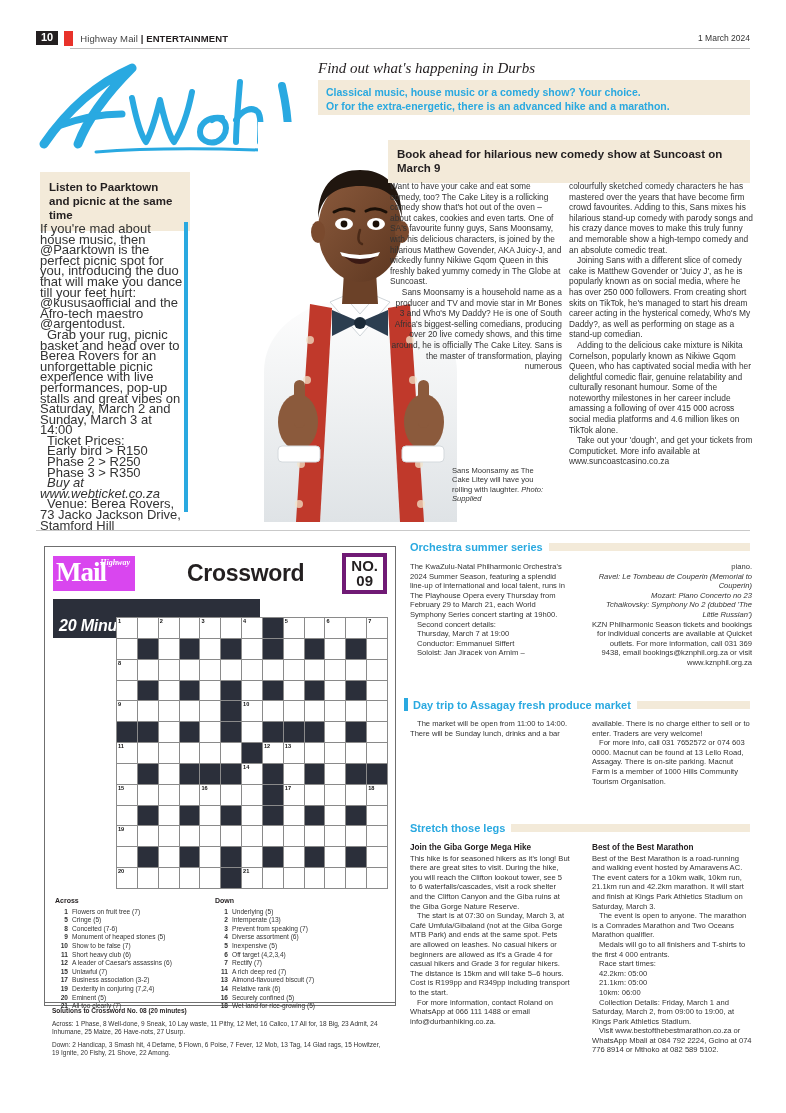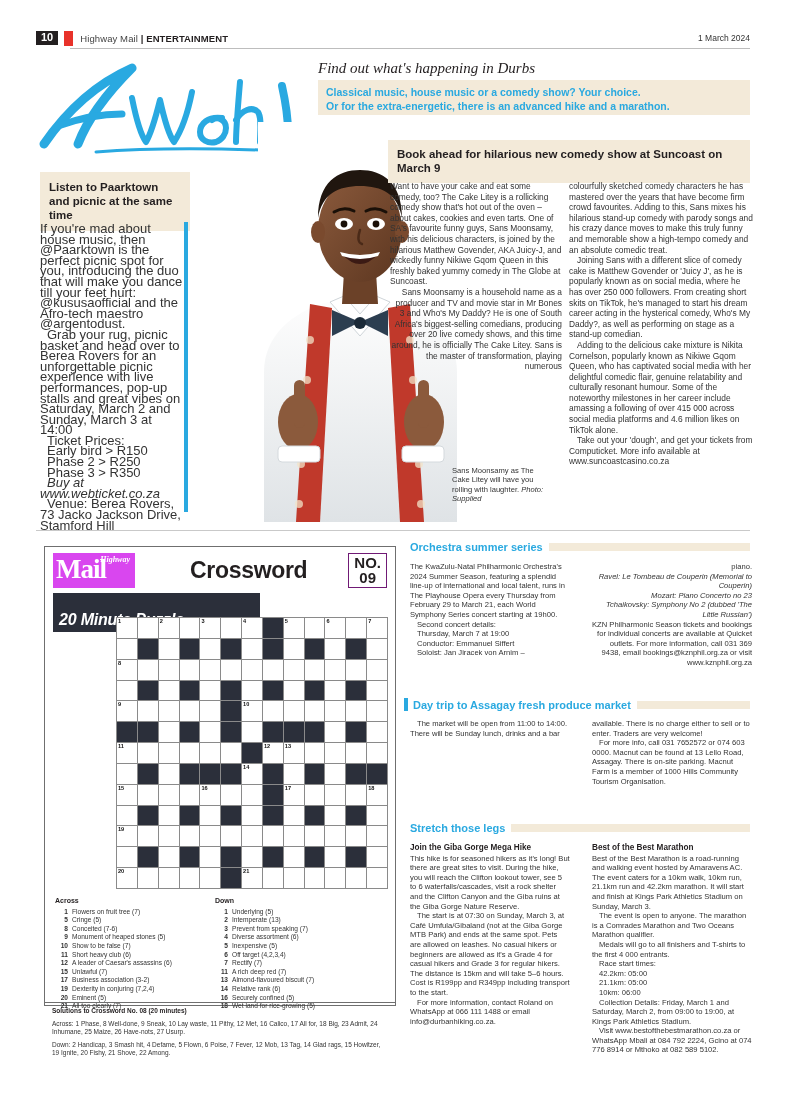--- a/index.html
+++ b/index.html
@@ -60,21 +60,21 @@
   
   .mid-rule { position:absolute; left:36px; top:530px; width:714px; height:1px; background:#c9c9c9; }
 
   
   .xw { position:absolute; left:44px; top:546px; width:352px; height:460px; border:1px solid #6f6f6f; background:#fff; }
   .xw-top { display:flex; align-items:center; padding:6px 8px 0 8px; }
   .mail-logo { width:82px; height:35px; background:#d946ef; position:relative; overflow:hidden; }
   .mail-logo .hw { position:absolute; right:5px; top:2px; color:#fff; font-family:"Liberation Serif", serif; font-weight:bold; font-style:italic; font-size:8px; }
   .mail-logo .ml { position:absolute; left:3px; top:1px; color:#fff; font-family:"Liberation Serif", serif; font-weight:bold; font-size:27px; line-height:30px; letter-spacing:-1px; }
   .xw-title { flex:1; text-align:center; font-size:23px; font-weight:bold; letter-spacing:-.3px; padding-left:14px; }
-  .xw-no { border:1px solid #701a75; padding:1px 5px 2px 5px; font-size:15px; font-weight:bold; line-height:15px; text-align:center; }
+  .xw-no { border:4px solid #701a75; padding:1px 5px 2px 5px; font-size:15px; font-weight:bold; line-height:15px; text-align:center; }
   .xw-banner { margin:5px 8px 0 8px; background:#2b2f3a; color:#fff; font-size:16px; font-weight:bold; padding:18px 6px 3px 6px; width:207px; letter-spacing:-.2px;font-style:italic; }
 
   .grid { position:absolute; left:71px; top:70px; width:272px; height:272px; display:grid;
           grid-template-columns:repeat(13, 1fr); grid-template-rows:repeat(13, 1fr);
           border-top:1px solid #8a8a8a; border-left:1px solid #8a8a8a; background:#8a8a8a; gap:0; }
   .cell { position:relative; background:#fff; border-right:1px solid #8a8a8a; border-bottom:1px solid #8a8a8a; }
   .cell.blk { background:#2b2f3a; }
   .cell span { position:absolute; left:1px; top:0px; font-size:5.6px; font-weight:bold; line-height:7px; color:#111; }
 
   .clues { position:absolute; left:10px; top:350px; width:332px; display:flex; font-size:6.6px; line-height:8.6px; color:#333; }
@@ -629,21 +629,21 @@
   <div class="bar"></div>
 </div>
 <div class="rc" style="left:410px; top:843px; width:160px;">
   <h4>Join the Giba Gorge Mega Hike</h4>
   <p>This hike is for seasoned hikers as it's long! But there are great sites to visit. During the hike, you will reach the Clifton lookout tower, see 5 to 6 waterfalls/cascades, visit a rock shelter and the Clifton Canyon and the Giba ruins at the Giba Gorge Nature Reserve.</p>
   <p class="ind">The start is at 07:30 on Sunday, March 3, at Café Umfula/Gibaland (not at the Giba Gorge MTB Park) and ends at the same spot. Pets are allowed on leashes. No casual hikers or beginners are allowed as it's a Grade 4 for casual hikers and Grade 3 for regular hikers. The distance is 15km and will take 5–6 hours. Cost is R199pp and R349pp including transport to the start.</p>
   <p class="ind">For more information, contact Roland on WhatsApp at 066 111 1488 or email info@durbanhiking.co.za.</p>
 </div>
 <div class="rc" style="left:592px; top:843px; width:160px;">
   <h4>Best of the Best Marathon</h4>
-  <p>Best of the Best Marathon is a road-running and walking event hosted by Amaravens AC. The event caters for a 10km walk, 10km run, 21.1km run and 42.2km marathon. It will start and finish at Kings Park Athletics Stadium on Sunday, March 3.</p>
+  <p>Best of the Best Marathon is a road-running and walking event hosted by Amaravens AC. The event caters for a 10km walk, 10km run, 21.1km run and 42.2km marathon. It will start and finish at Kings Park Athletics Stadium on Saturday, March 3.</p>
   <p class="ind">The event is open to anyone. The marathon is a Comrades Marathon and Two Oceans Marathon qualifier.</p>
   <p class="ind">Medals will go to all finishers and T-shirts to the first 4 000 entrants.</p>
   <p class="ind">Race start times:</p>
   <p class="ind">42.2km: 05:00</p>
   <p class="ind">21.1km: 05:00</p>
   <p class="ind">10km: 06:00</p>
   <p class="ind">Collection Details: Friday, March 1 and Saturday, March 2, from 09:00 to 19:00, at Kings Park Athletics Stadium.</p>
   <p class="ind">Visit www.bestofthebestmarathon.co.za or WhatsApp Mbali at 084 792 2224, Gcino at 074 776 8914 or Mthoko at 082 589 5102.</p>
 </div>
 

